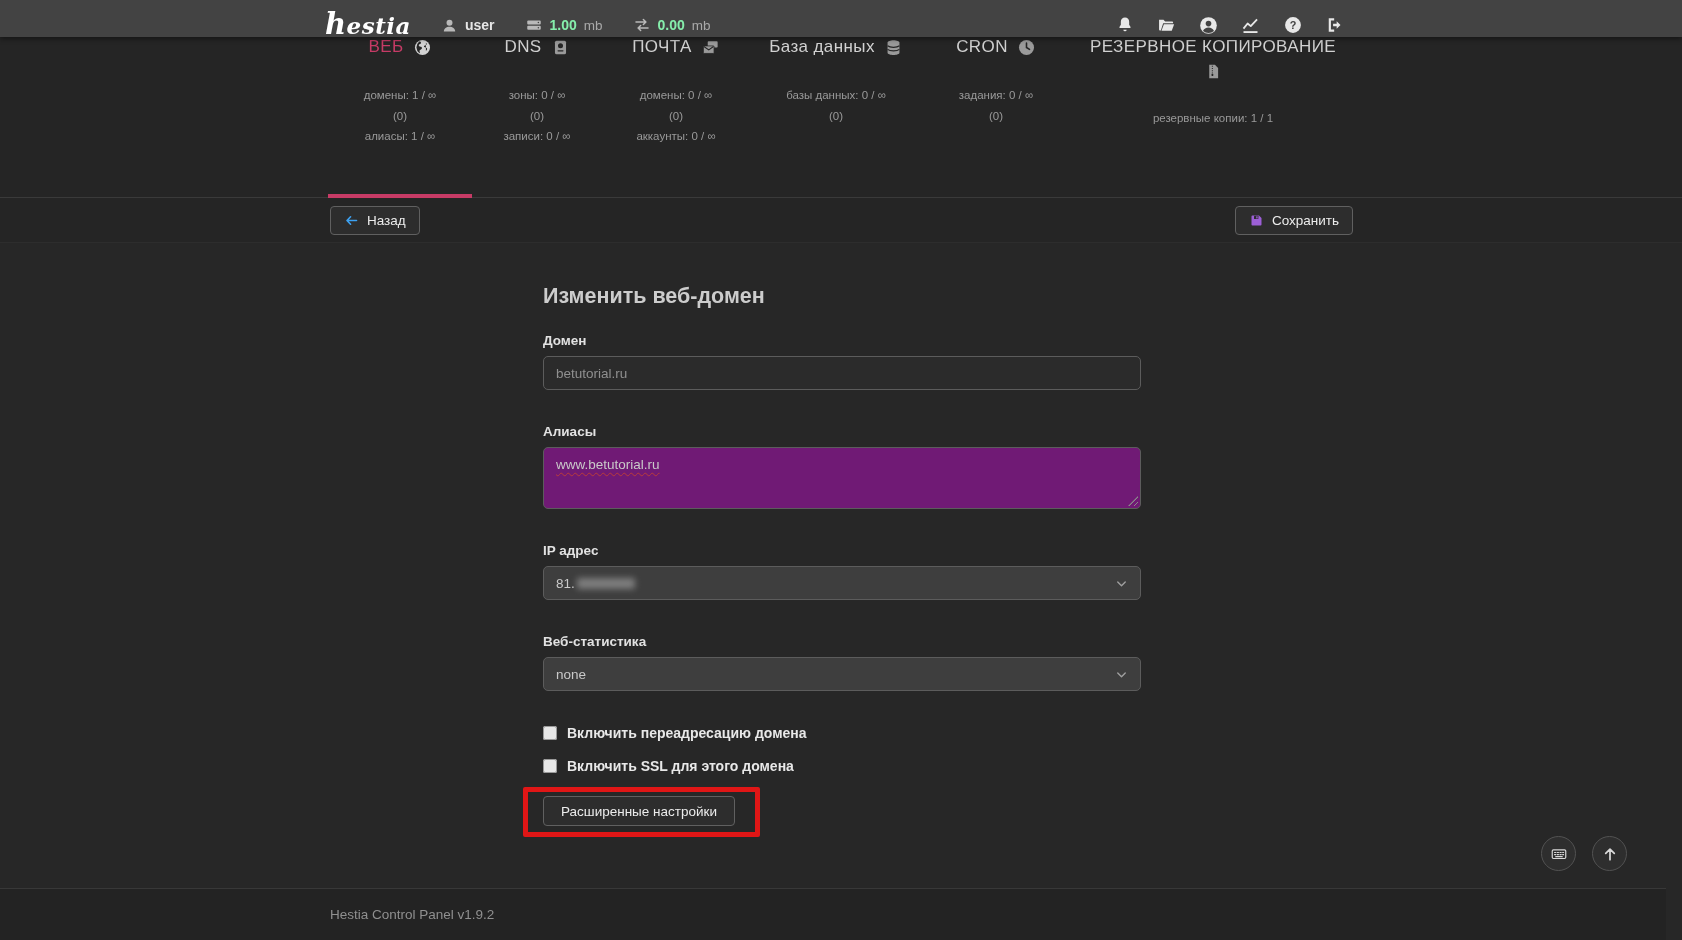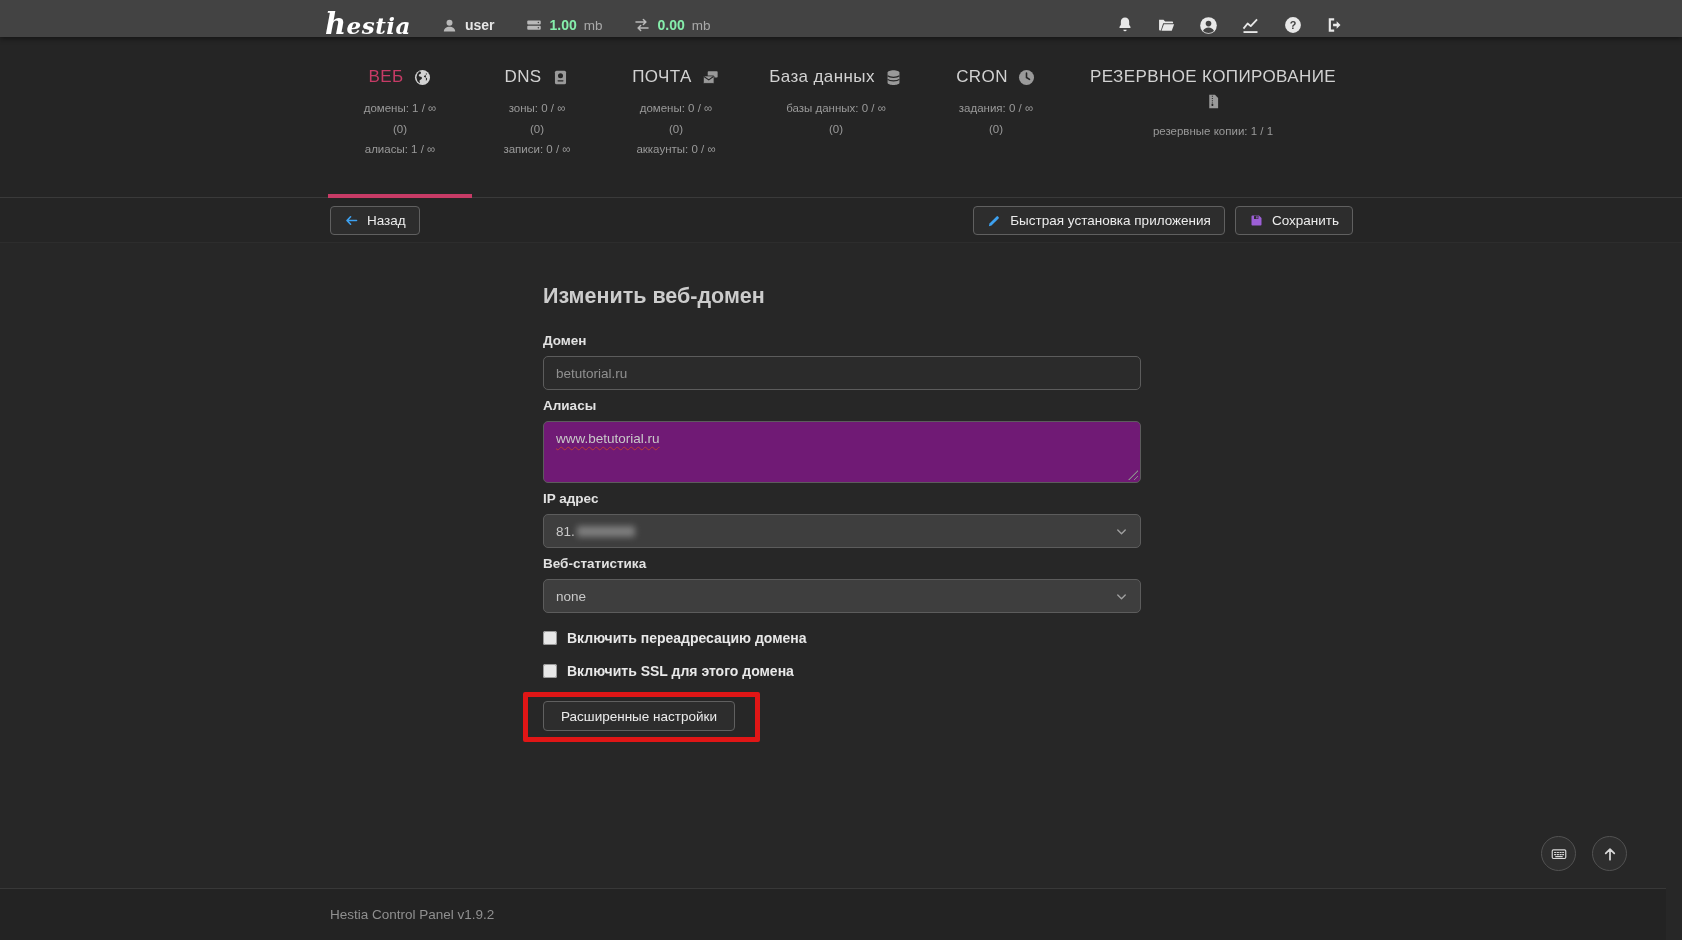--- a/index.html
+++ b/index.html
@@ -36,27 +36,27 @@
   .top-icon { display:flex; align-items:center; justify-content:center; width:21px; height:21px; cursor:pointer; }
 
   
   .nav {
     display:flex; align-items:stretch;
     padding-left:328px;
     height:161px;
     background:#252525;
     border-bottom:1px solid #3a3a3a;
   }
-  .tab { position:relative; text-align:center; padding-top:30px; cursor:pointer; }
+  .tab { position:relative; text-align:center; cursor:pointer; }
   .tab-title { display:flex; align-items:center; justify-content:center; gap:9px; }
   .tab-label { font-size:17px; color:#d2d2d2; letter-spacing:.4px; }
   .tab.active .tab-label { color:#c73b66; }
   .tab-icon { width:19px; height:19px; color:#9a9a9a; }
   .tab-icon.light { color:#d2d2d2; }
-  .tab-stats { margin-top:11px; }
+  .tab-stats { margin-top:28px; }
   .tab-stats div { font-size:11.5px; color:#9a9a9a; line-height:20.5px; }
   .tab .underline {
     position:absolute; left:0; right:0; bottom:-1px; height:4px;
     background:#c73b66;
   }
   .tab-icon-below { margin:6px auto 0; width:17px; height:17px; color:#9a9a9a; }
 
   .w-web{width:144px}.w-dns{width:130px}.w-mail{width:148px}
   .w-db{width:172px}.w-cron{width:148px}.w-backup{width:286px}
 
@@ -73,21 +73,21 @@
     background:#2d2d2d; border:1px solid #606060; border-radius:4px;
     color:#ececec; font-size:13.5px; font-family:inherit;
     cursor:pointer; white-space:nowrap;
   }
   .btn svg { width:15px; height:15px; }
   .toolbar-right { margin-left:auto; display:flex; gap:10px; }
 
   
   .content { padding:41px 0 0 543px; }
   .page-title { font-size:21.5px; font-weight:bold; color:#cccccc; margin-bottom:24px; }
-  .field { width:598px; margin-bottom:8px; }
+  .field { width:598px; margin-bottom:34px; }
   .field-label { font-size:13.5px; font-weight:bold; color:#e2e2e2; margin-bottom:8px; }
   .text-input {
     width:100%; height:34px; padding:0 12px;
     background:#2b2b2b; border:1px solid #5c5c5c; border-radius:5px;
     color:#909090; font-size:13.5px; font-family:inherit;
   }
   .textarea {
     width:100%; height:62px; padding:9px 12px;
     background:#701a75; border:1px solid #5c5c5c; border-radius:5px;
     color:#c9c9c9; font-size:13.5px; position:relative; cursor:text;
@@ -315,26 +315,20 @@
 </nav>
 
 <div class="toolbar">
   <button class="btn">
     <svg viewBox="0 0 24 24">
       <path d="M20 12H5M10.5 6 4.8 12l5.7 6" stroke="#3da1f0" stroke-width="2.6" fill="none" stroke-linecap="round" stroke-linejoin="round"></path>
     </svg>
     <span>Назад</span>
   </button>
   <div class="toolbar-right">
-    <button class="btn">
-      <svg viewBox="0 0 24 24">
-        <path d="M3 21l1-4.2L15.3 5.5a1.6 1.6 0 0 1 2.2 0l1 1a1.6 1.6 0 0 1 0 2.2L7.2 20z" fill="#3da1f0"></path>
-      </svg>
-      <span>Быстрая установка приложения</span>
-    </button>
     <button class="btn">
       <svg viewBox="0 0 24 24">
         <path d="M4 5.5A1.5 1.5 0 0 1 5.5 4H16l4 4v10.5a1.5 1.5 0 0 1-1.5 1.5h-13A1.5 1.5 0 0 1 4 18.5z" fill="#9c5fd6"></path>
         <rect x="8" y="4.5" width="7" height="5" rx="0.8" fill="#2d2d2d"></rect>
         <rect x="11.6" y="5.3" width="2.2" height="3.4" fill="#9c5fd6"></rect>
       </svg>
       <span>Сохранить</span>
     </button>
   </div>
 </div>

